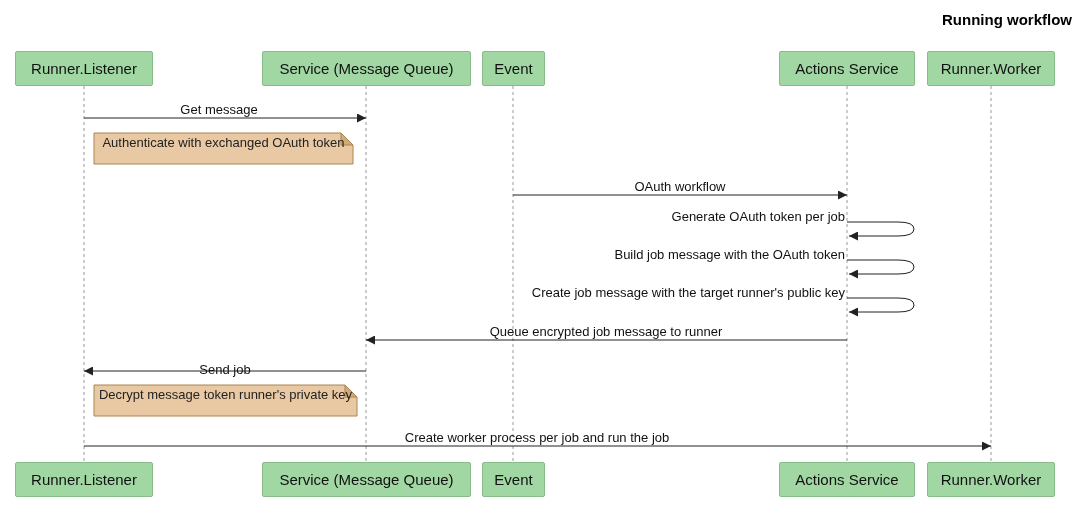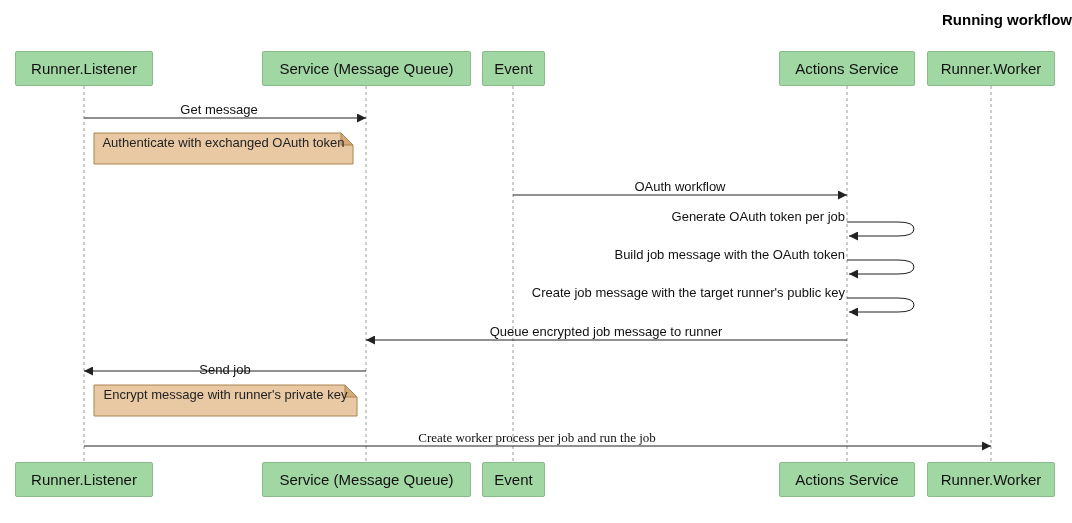--- a/index.html
+++ b/index.html
@@ -108,18 +108,18 @@
       <span>Runner.Worker</span>
     </div>
 
   <div class="msg-label center" style="left:219px;top:102px;">Get message</div>
   <div class="msg-label center" style="left:680px;top:179px;">OAuth workflow</div>
   <div class="msg-label rightalign" style="right:227px;top:209px;">Generate OAuth token per job</div>
   <div class="msg-label rightalign" style="right:227px;top:247px;text-align:center;">Build job message with the OAuth token</div>
   <div class="msg-label rightalign" style="right:227px;top:285px;">Create job message with the target runner's public key</div>
   <div class="msg-label center" style="left:606px;top:324px;">Queue encrypted job message to runner</div>
   <div class="msg-label center" style="left:225px;top:355px;margin-top:7px;">Send job</div>
-  <div class="msg-label center" style="left:537px;top:430px;font-family:Liberation Serif, serif;">Create worker process per job and run the job</div>
+  <div class="msg-label center" style="left:537px;top:430px;">Create worker process per job and run the job</div>
 
   <div class="note-text" style="left:94px;top:133px;width:259px;height:31px;">Authenticate with exchanged OAuth token</div>
-  <div class="note-text" style="left:94px;top:385px;width:263px;height:31px;">Encrypt message with runner's private key</div>
+  <div class="note-text" style="left:94px;top:385px;width:263px;height:31px;">Decrypt message token runner's private key</div>
 
 </div>
 
 </body></html>

